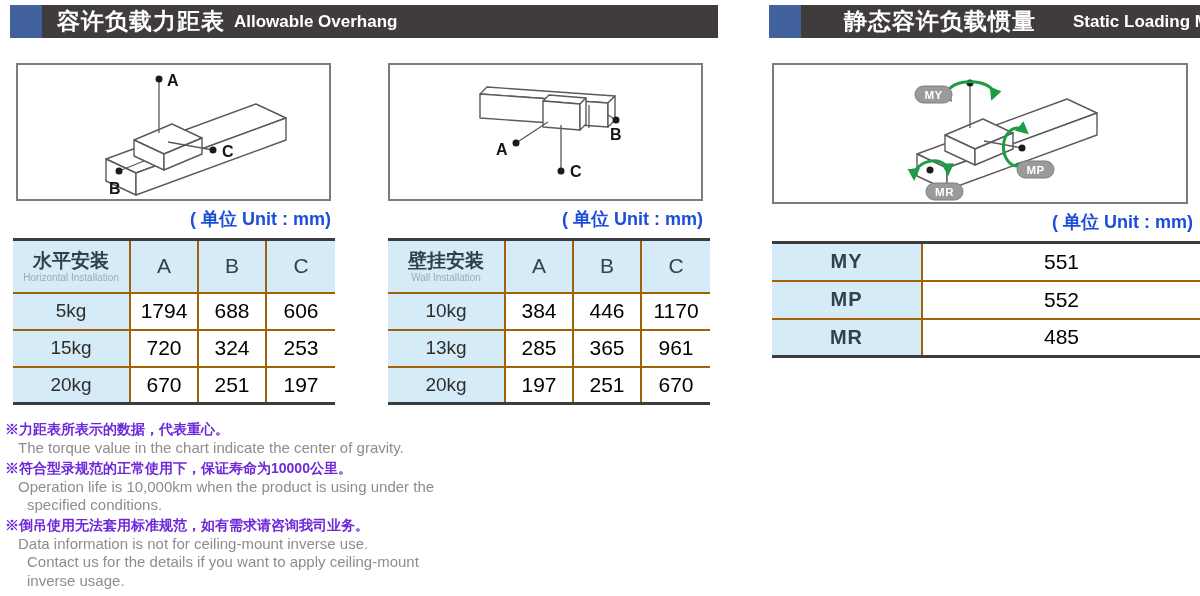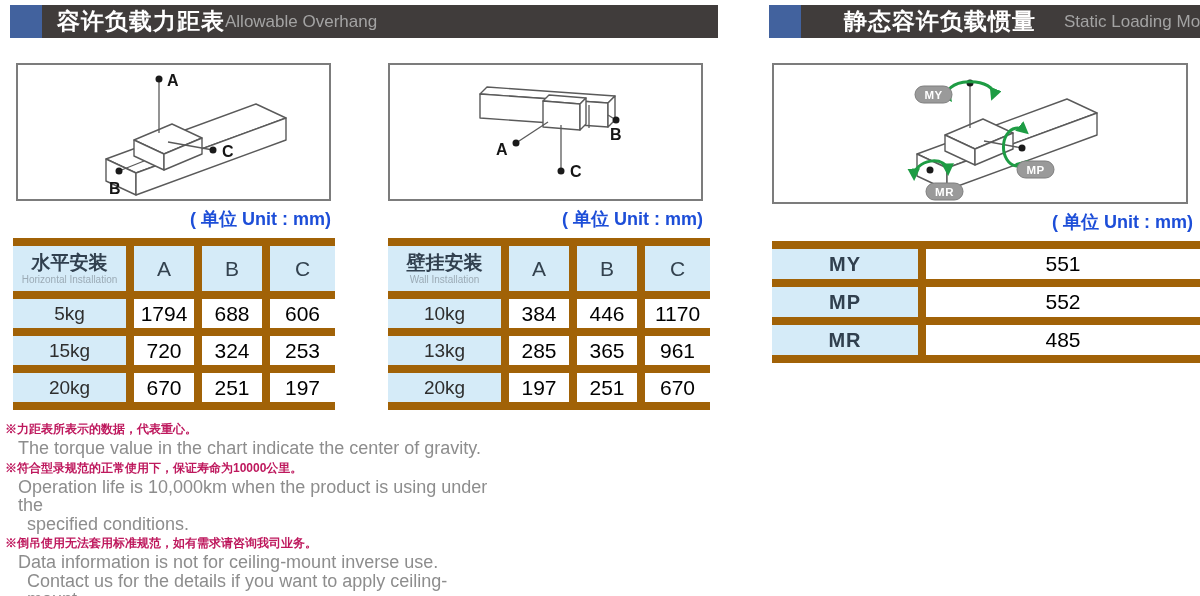--- a/index.html
+++ b/index.html
@@ -5,64 +5,64 @@
   html,body { margin:0; padding:0; background:#fff; }
   .page { position:relative; width:1200px; height:596px; background:#fff;
           font-family:"Liberation Sans", sans-serif; overflow:hidden; }
 
   
   .section-header { position:absolute; top:5px; height:33px; background:#403c3b;
                     display:flex; align-items:center; }
   .accent { width:32px; align-self:stretch; background:#42629e; flex:none; }
   .hdr-zh { color:#ffffff; font-size:23px; font-weight:700; margin-left:15px;
             letter-spacing:1px; white-space:nowrap; }
-  .hdr-en { color:#a3a3a3; font-size:17px; font-weight:400; 
+  .hdr-en { color:#ffffff; font-size:17px; font-weight:700; margin-left:9px;
             white-space:nowrap; }
   #header-left  { left:10px;  width:708px; }
   #header-right { left:769px; width:431px;gap:28px; }
 
   
   .dbox { position:absolute; background:#fff; border:2px solid #7c7c7c; box-sizing:border-box; }
   #dbox1 { left:16px;  top:63px; width:315px; height:138px; }
   #dbox2 { left:388px; top:63px; width:315px; height:138px; }
   #dbox3 { left:772px; top:63px; width:416px; height:141px; }
 
   .unit { position:absolute; text-align:right; font-size:18px; font-weight:600;
           color:#1d4ed8; white-space:nowrap; }
   #unit1 { left:16px;  top:207px; width:315px; }
   #unit2 { left:388px; top:207px; width:315px; }
   #unit3 { left:772px; top:210px; width:421px; }
 
   
   .data-table { position:absolute; border-collapse:collapse; table-layout:fixed;
                 border-top:3px solid #3c3c3c; border-bottom:3px solid #3c3c3c; background:#fff; }
   .data-table th, .data-table td { text-align:center; vertical-align:middle; padding:0;
-                border:8px solid #a16207; }
+                border:2px solid #a16207; }
   .data-table tr > *:first-child { border-left:none; }
   .data-table tr > *:last-child  { border-right:none; }
   .blue { background:#d5ebf8; }
 
   #table1 { left:13px;  top:238px; width:322px; }
   #table2 { left:388px; top:238px; width:322px; }
   .abc-table tr.hdr  { height:53px; }
   .abc-table tr.data { height:37px; }
   .th-zh { font-size:19px; font-weight:600; color:#31404f; line-height:1.15; }
   .th-en { font-size:10px; font-weight:400; color:#9cabb6; line-height:1.1; }
   .col-letter { font-size:21px; font-weight:400; color:#33424f; }
   .load { font-size:19px; font-weight:500; color:#2e2e2e; }
   .val  { font-size:21px; font-weight:400; color:#000000; }
 
   #table3 { left:772px; top:241px; width:428px; }
   #table3 tr { height:38px; }
   .mom-label { font-size:20px; font-weight:600; color:#31404f; letter-spacing:1px; }
 
   
   #notes { position:absolute; left:5px; top:419px; width:490px; }
-  .note-zh { color:#be185d; font-size:12px; font-weight:700; line-height:19px; margin-top:1px; }
-  .note-en { color:#8d8d8d; font-size:18px; font-weight:400; line-height:18.5px; padding-left:13px; }
+  .note-zh { color:#6d28d9; font-size:14px; font-weight:700; line-height:19px; margin-top:1px; }
+  .note-en { color:#8d8d8d; font-size:15px; font-weight:400; line-height:18.5px; padding-left:13px; }
   .note-en.cont { padding-left:22px; }
 
   
   .fw   { fill:#ffffff; stroke:#5a5a5a; stroke-width:1.4; stroke-linejoin:round; }
   .ln   { fill:none; stroke:#5a5a5a; stroke-width:1.3; }
   .dot  { fill:#1a1a1a; }
   .plbl { font:700 16px "Liberation Sans", sans-serif; fill:#161616; }
   .grn  { fill:none; stroke:#1e9c44; stroke-width:3; stroke-linecap:round; }
   .badge { fill:#9a9a9a; stroke:#7e7e7e; stroke-width:1; }
   .btxt  { font:700 11.5px "Liberation Sans", sans-serif; fill:#ffffff;

